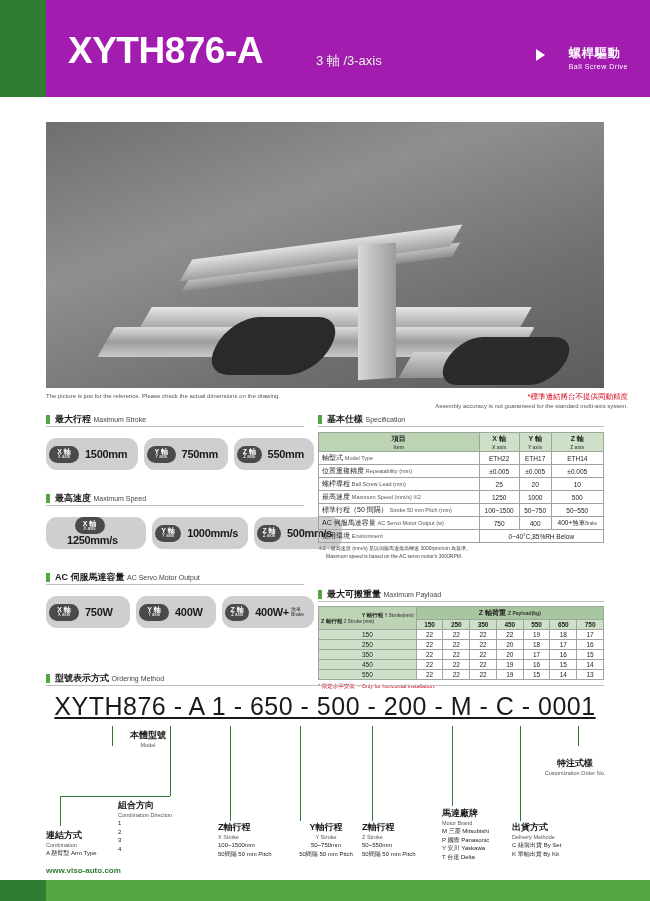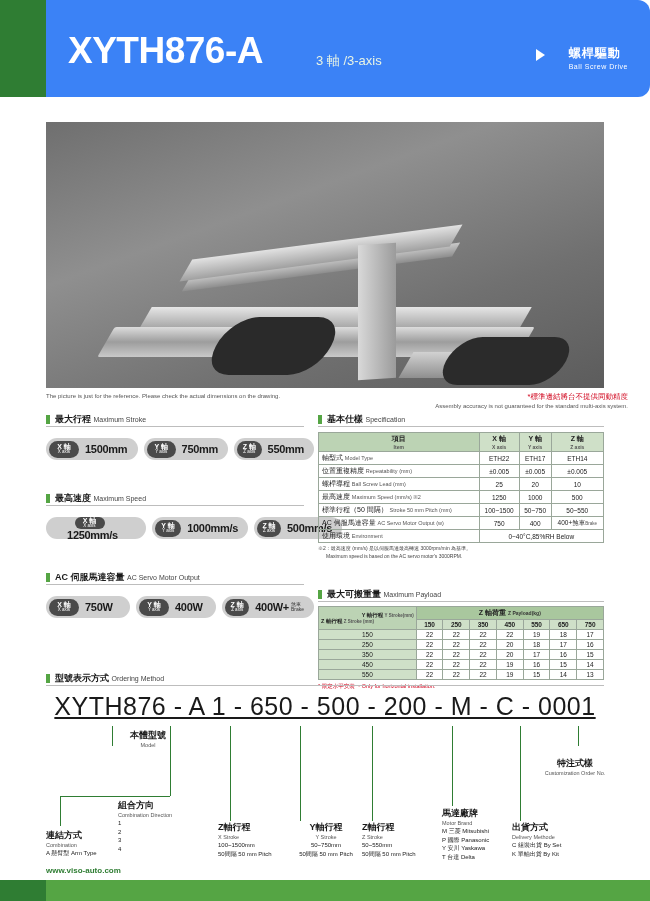--- a/index.html
+++ b/index.html
@@ -10,22 +10,21 @@
     font-family:"Liberation Sans", sans-serif;
     color:#231f20;
     position:relative;
     overflow:hidden;
   }
   .page { position:relative; width:650px; height:901px; }
 
   
   .header {
     position:absolute; left:0; top:0; width:650px; height:97px;
-    background:#3b82f6;
-    border-radius:12px;
+    background:#a21caf;
   }
   .header .bar-left {
     position:absolute; left:0; top:0; width:46px; height:97px;
     background:#2f7d33;
   }
   .header .title {
     position:absolute; left:68px; top:30px;
     font-size:37px; font-weight:bold; color:#ffffff; letter-spacing:-0.5px;
     font-family:"Liberation Sans", sans-serif;
   }
@@ -111,21 +110,21 @@
   }
   .sec-head:before {
     content:""; position:absolute; left:0; top:2px; width:4px; height:9px;
     background:#55a544;
   }
   .sec-head .en { font-weight:normal; font-size:7px; color:#444; }
   .sec-line { position:absolute; height:1px; background:#bdbdbd; }
 
   
   .pill {
-    position:absolute; height:22px; border-radius:11px;
+    position:absolute; height:32px; border-radius:11px;
     background:#cfcfcf; display:flex; align-items:center;
     padding:0 10px 0 3px;
   }
   .pill .ax {
     width:30px; height:17px; border-radius:9px; background:#4a4a4a;
     color:#fff; font-size:6px; line-height:1; display:flex;
     flex-direction:column; align-items:center; justify-content:center;
     margin-right:6px;
   }
   .pill .ax b { font-size:7px; font-weight:bold; }

